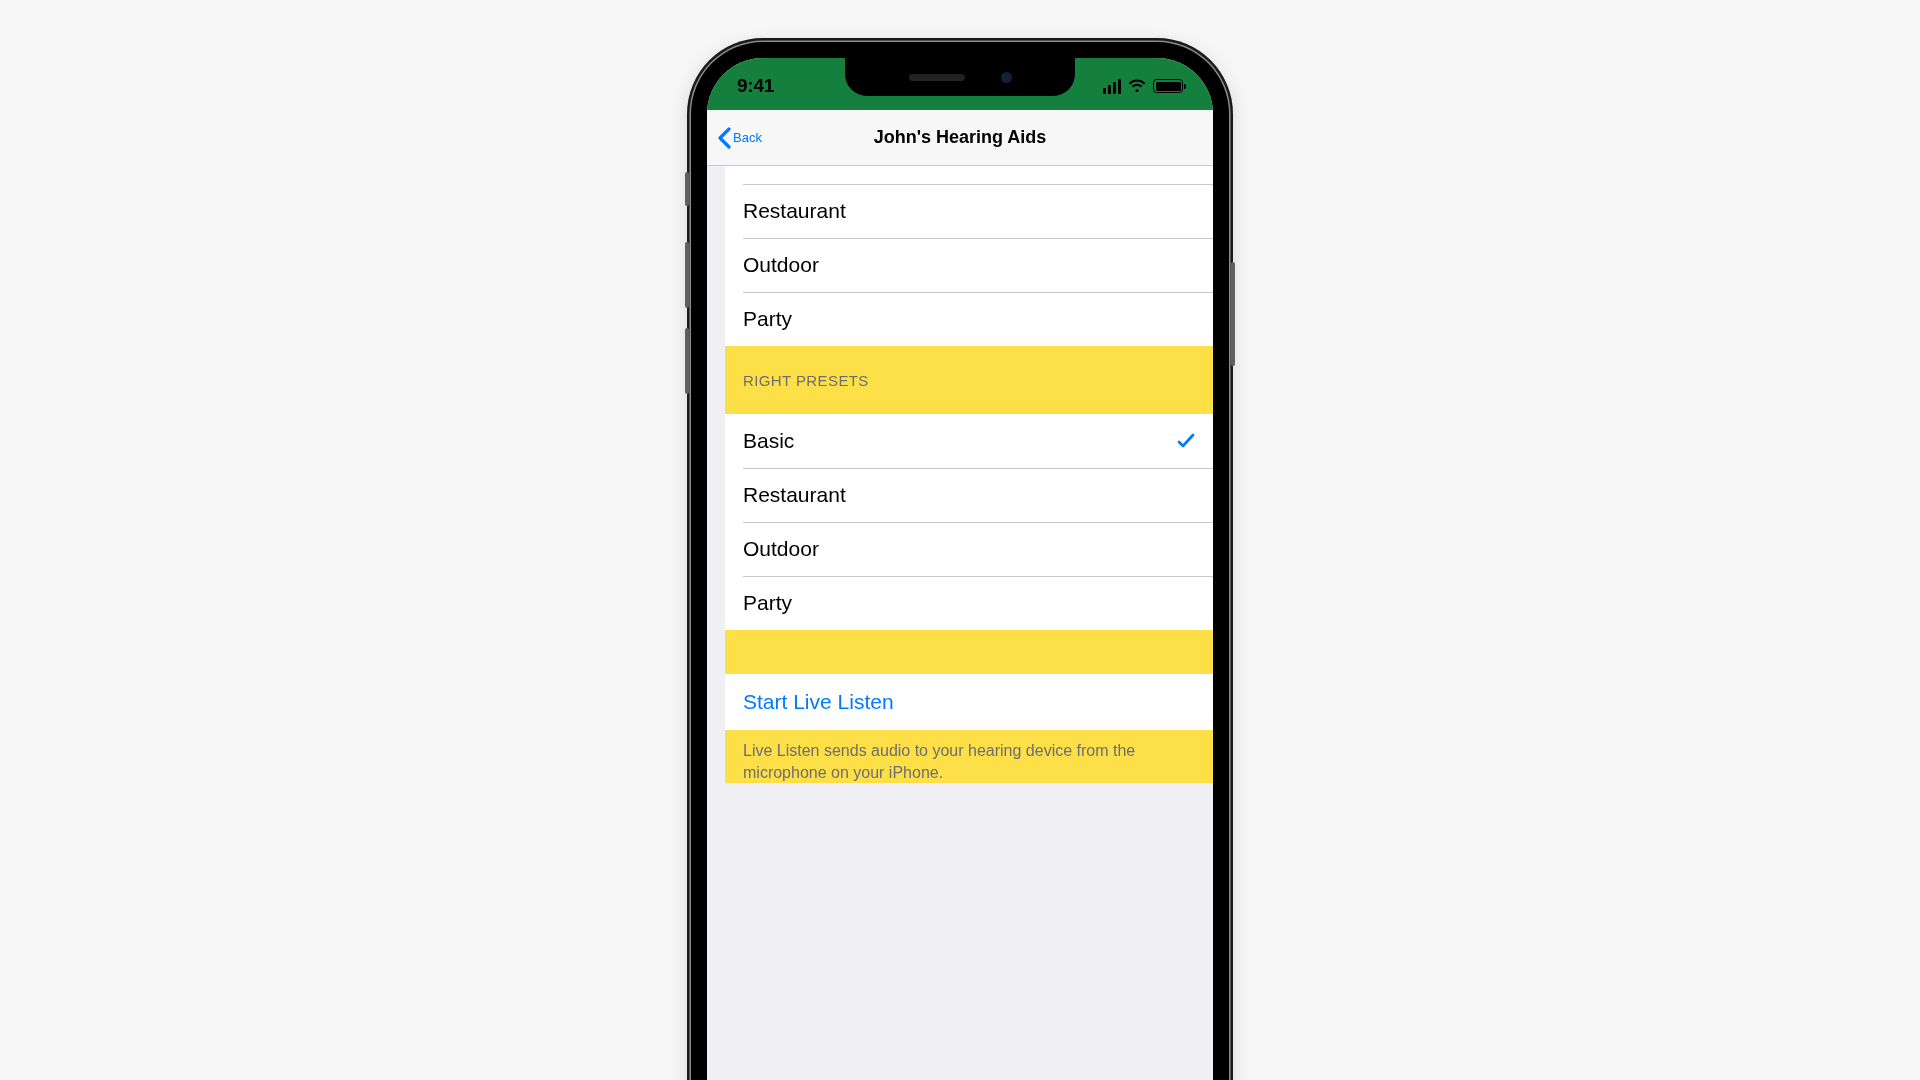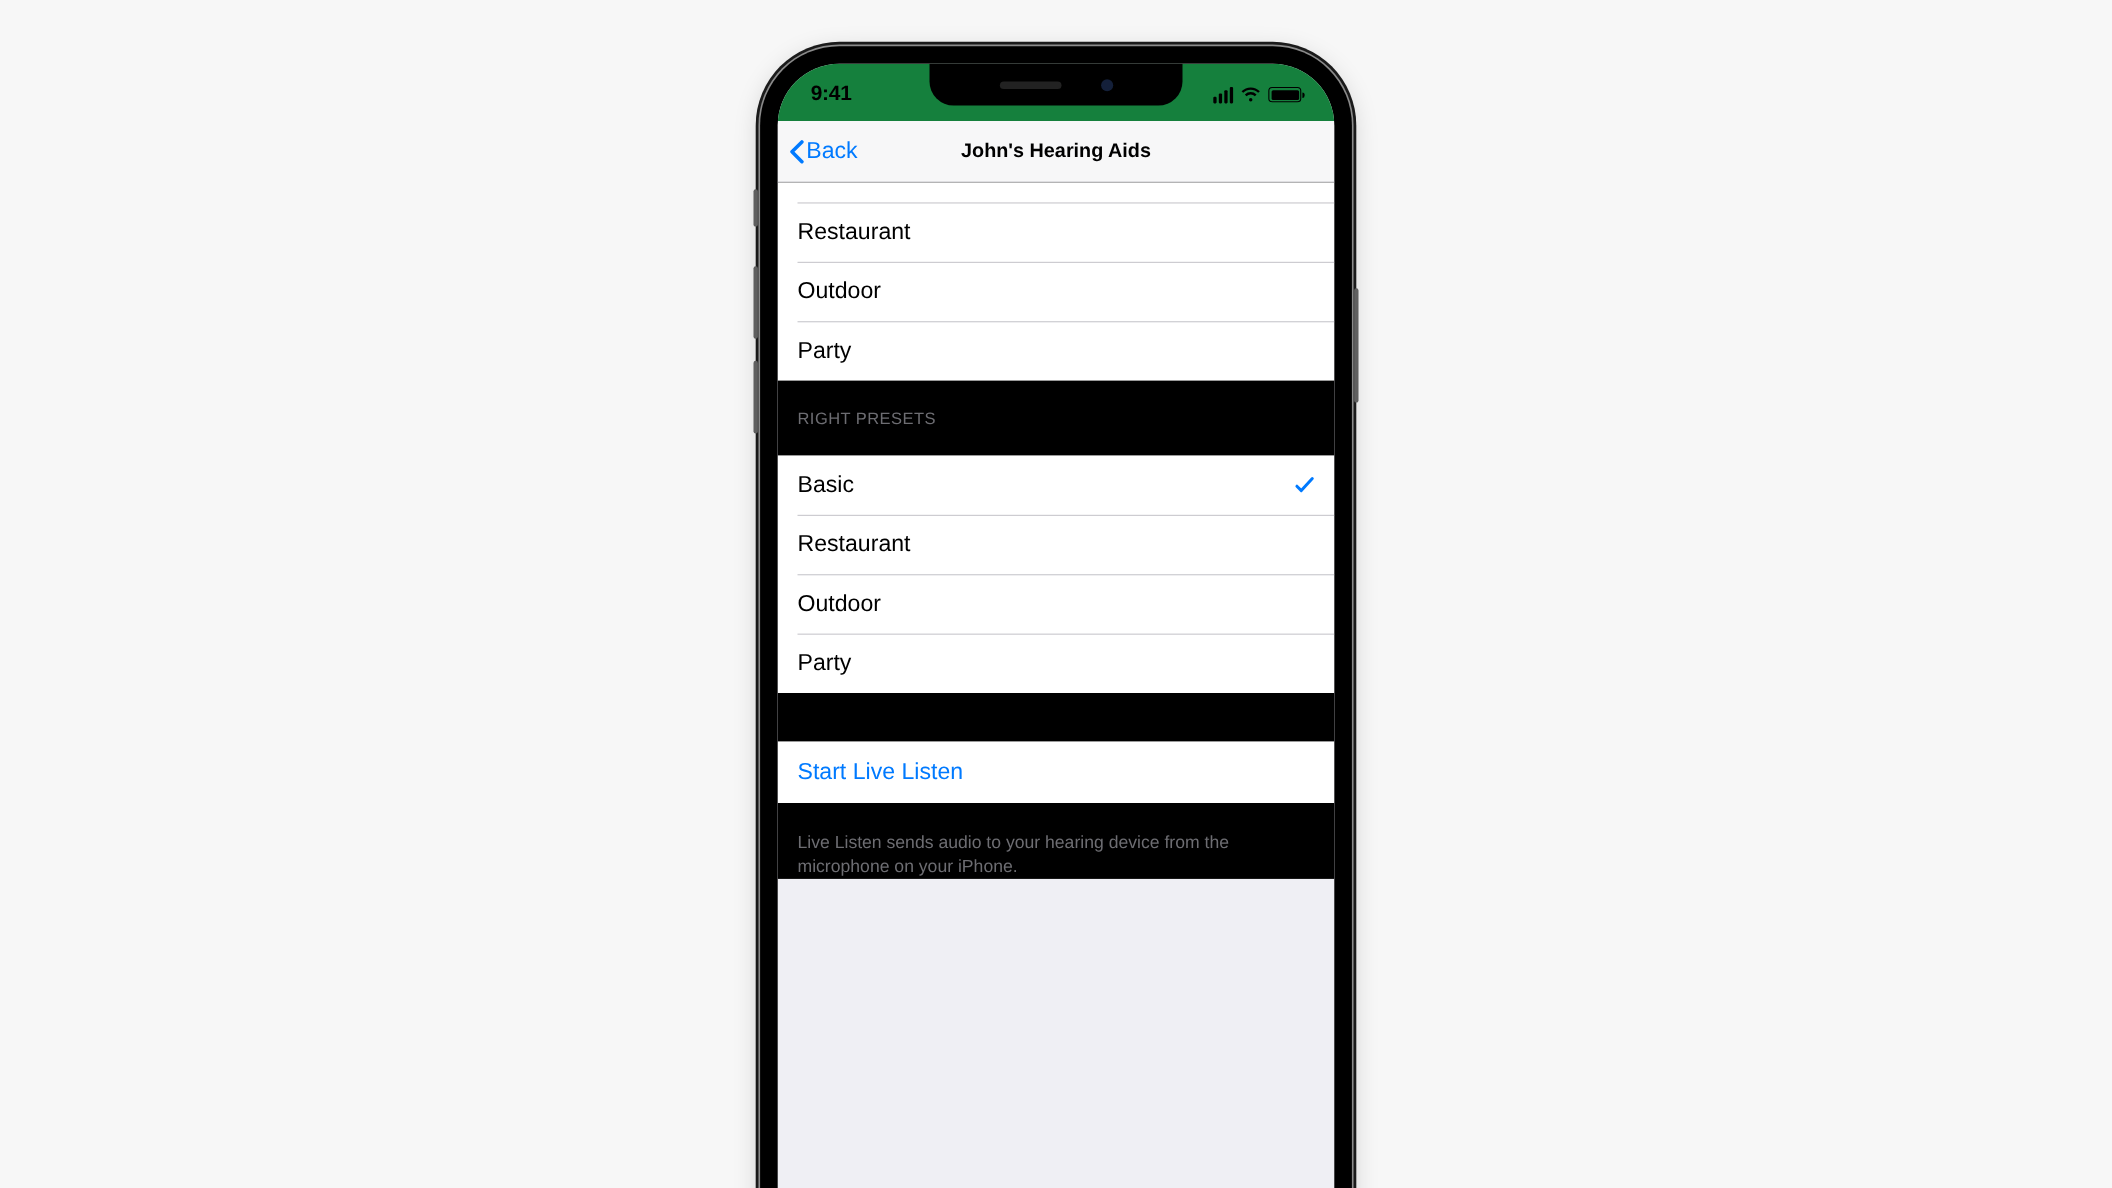--- a/index.html
+++ b/index.html
@@ -96,39 +96,39 @@
       border-bottom: 0.5px solid #c8c7cc;
       display: flex;
       align-items: center;
       position: relative;
       padding: 0 10px;
     }
     .nav-back {
       display: flex;
       align-items: center;
       color: #007aff;
-      font-size: 21px;
+      font-size: 13px;
       gap: 2px;
       cursor: pointer;
     }
     .nav-title {
       position: absolute;
       left: 0; right: 0;
       text-align: center;
       font-size: 18px;
       font-weight: 600;
       pointer-events: none;
     }
     
     
     .content {
       position: absolute;
       top: 108px;
-      left: 0; right: 0;
-      background: #000000;
+      left: 18px; right: 0;
+      background: #fde047;
     }
     
     .group { background: #fff; }
     .row {
       min-height: 54px;
       display: flex;
       align-items: center;
       justify-content: space-between;
       padding: 0 18px 0 18px;
       font-size: 21px;
@@ -155,21 +155,21 @@
     .action-row {
       background: #fff;
       min-height: 56px;
       display:flex;
       align-items:center;
       padding:0 18px;
       color:#007aff;
       font-size:21px;
     }
     .footer-text {
-      padding: 26px 18px 0;
+      padding: 10px 18px 0;
       color:#6d6d72;
       font-size:16px;
       line-height:1.35;
     }
     
     .chk { color:#007aff; }
   </style>
 </head>
 <body>
 

